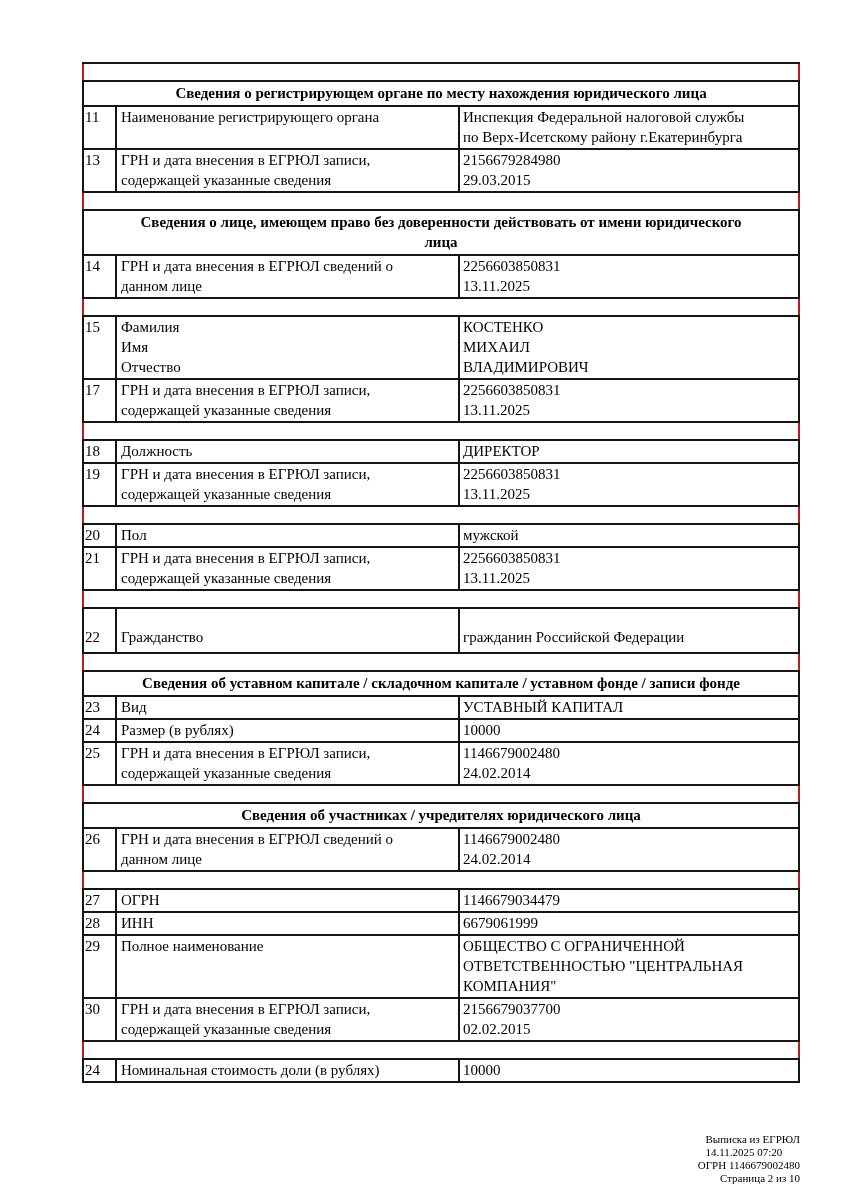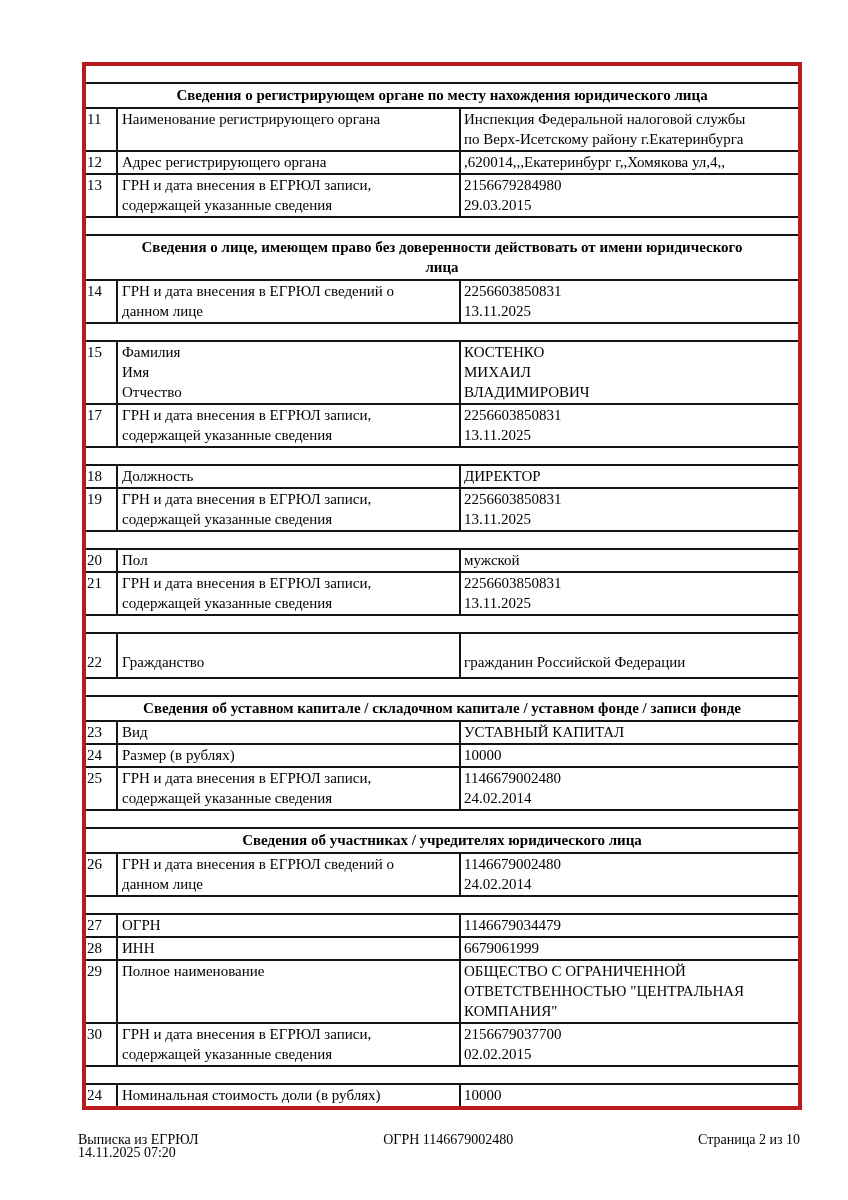--- a/index.html
+++ b/index.html
@@ -15,21 +15,21 @@
     position: relative;
     overflow: hidden;
   }
   .doc-table {
     position: absolute;
     left: 82px;
     top: 62px;
     width: 716px;
     border-collapse: collapse;
     table-layout: fixed;
-    border: 4px solid #b91c1c;
+    border: 2px solid #b91c1c;
   }
   .doc-table td {
     border: 2px solid #151515;
     vertical-align: top;
     font-size: 15px;
     line-height: 20px;
     padding: 0 4px 1px 4px;
     white-space: pre-line;
     overflow: hidden;
   }
@@ -54,23 +54,24 @@
     height: 24px;
     padding-top: 18px;
   }
   .footer {
     position: absolute;
     left: 78px;
     right: 48px;
     top: 1133px;
     display: flex;
     justify-content: space-between;
-    align-items: flex-start;
-    font-size: 14px;
+    align-items: flex-end;
+    font-size: 11px;
     line-height: 13px;
+    flex-direction: column;
   }
   .footer .f-left div { white-space: nowrap; }
   .footer .f-center, .footer .f-right { white-space: nowrap; }
 </style>
 </head>
 <body>
 
 <table class="doc-table">
   <colgroup>
     <col style="width:33px">
@@ -83,25 +84,20 @@
       </tr>
 
     <tr class="section">
       <td colspan="3">Сведения о регистрирующем органе по месту нахождения юридического лица</td>
     </tr>
     <tr>
       <td class="num">11</td>
       <td>Наименование регистрирующего органа</td>
       <td class="val">Инспекция Федеральной налоговой службы
 по Верх-Исетскому району г.Екатеринбурга</td>
-    </tr>
-    <tr>
-      <td class="num">12</td>
-      <td>Адрес регистрирующего органа</td>
-      <td class="val">,620014,,,Екатеринбург г,,Хомякова ул,4,,</td>
     </tr>
     <tr>
       <td class="num">13</td>
       <td>ГРН и дата внесения в ЕГРЮЛ записи,
 содержащей указанные сведения</td>
       <td class="val">2156679284980
 29.03.2015</td>
     </tr>
 
     <tr class="spacer">

